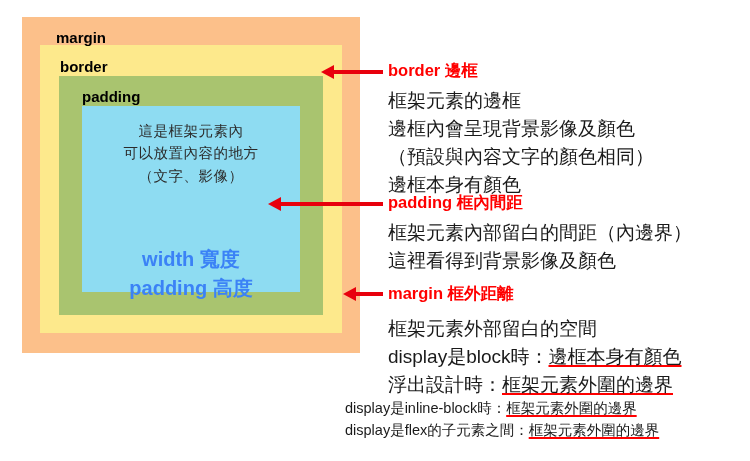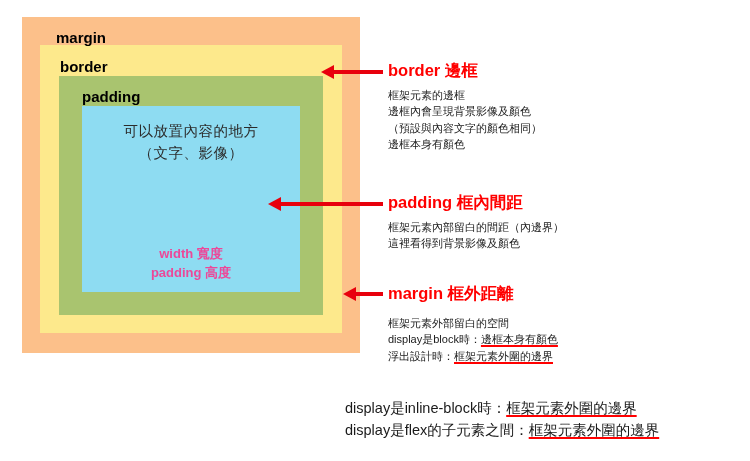--- a/index.html
+++ b/index.html
@@ -25,21 +25,21 @@
   .lbl-padding{left:60px;top:72px;}
 
   .content-text{
     position:absolute;left:60px;top:103px;width:218px;
     text-align:center;font-size:14.5px;color:#2b2b2b;line-height:1.55;
     white-space:nowrap;
   }
   .content-text div{letter-spacing:0.5px;}
   .content-dims{
     position:absolute;left:60px;top:228px;width:218px;
-    text-align:center;font-size:13px;font-weight:bold;color:#ec4899;line-height:1.45;
+    text-align:center;font-size:20px;font-weight:bold;color:#3b82f6;line-height:1.45;
     white-space:nowrap;
   }
 
   
   .arrow{position:absolute;height:14px;}
   .arrow .shaft{
     position:absolute;left:11px;top:5px;height:4px;background:#e8000d;
   }
   .arrow .head{
     position:absolute;left:0;top:0;width:0;height:0;
@@ -53,21 +53,21 @@
   #arrow-margin{left:343px;top:287px;width:40px;}
   #arrow-margin .shaft{width:29px;}
 
   
   .note{position:absolute;left:388px;}
   .note-title{
     font-size:16.5px;font-weight:bold;color:#ff0000;white-space:nowrap;
     line-height:1.15;letter-spacing:0px;
   }
   .note-body{
-    font-size:11px;color:#1a1a1a;line-height:1.48;white-space:nowrap;
+    font-size:19px;color:#1a1a1a;line-height:1.48;white-space:nowrap;
     margin-top:7px;
   }
   #note-border{top:61px;}
   #note-padding{top:193px;}
   #note-margin{top:284px;}
   #note-margin .note-body{margin-top:12px;}
 
   .u{ text-decoration:underline; text-decoration-color:#ff0000;
       text-underline-offset:2px; text-decoration-thickness:2px; }
 
@@ -85,20 +85,21 @@
   <div class="layer margin-layer"></div>
   <div class="layer border-layer"></div>
   <div class="layer padding-layer"></div>
   <div class="layer content-layer"></div>
 
   <div class="layer-label lbl-margin">margin</div>
   <div class="layer-label lbl-border">border</div>
   <div class="layer-label lbl-padding">padding</div>
 
   <div class="content-text">
+    <div>這是框架元素內</div>
     <div>可以放置內容的地方</div>
     <div>（文字、影像）</div>
   </div>
 
   <div class="content-dims">
     <div>width 寬度</div>
     <div>padding 高度</div>
   </div>
 </div>
 

